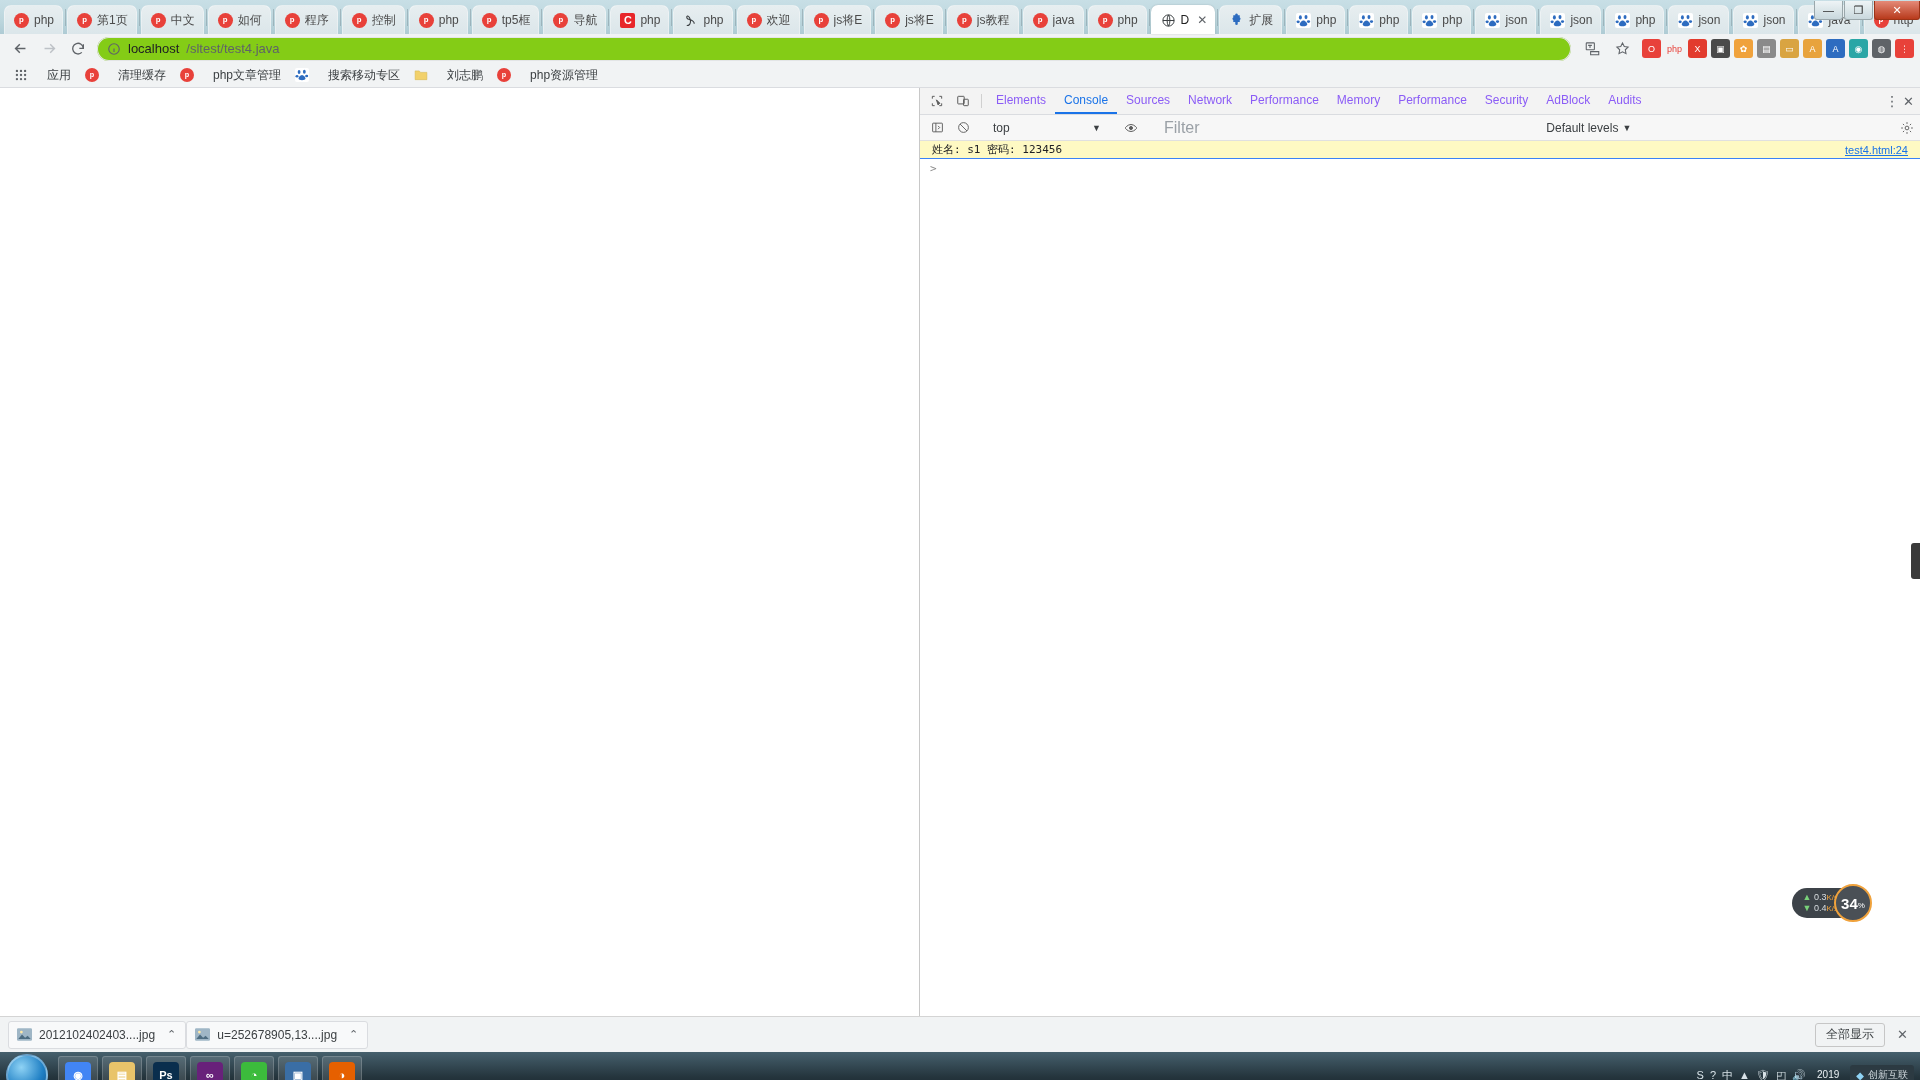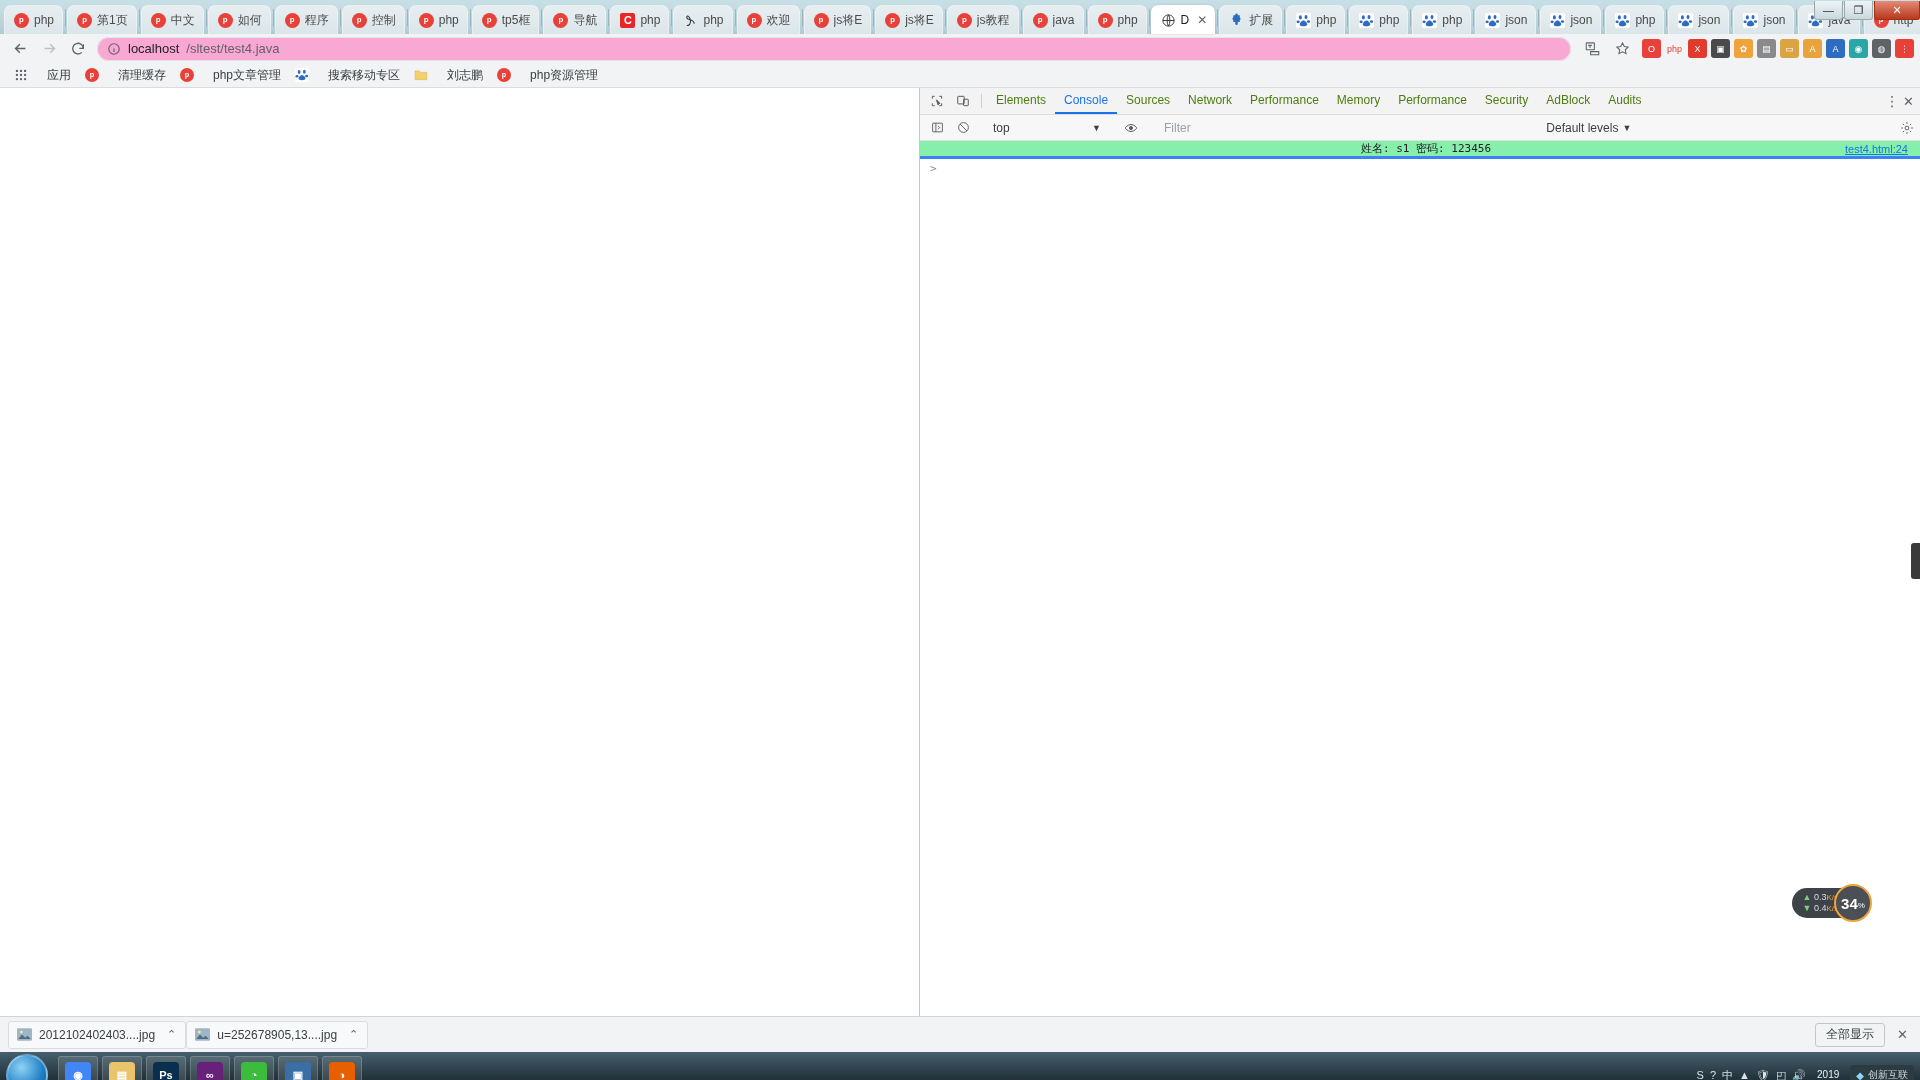--- a/index.html
+++ b/index.html
@@ -47,21 +47,21 @@
         border:1px solid #9aa7ab; border-top:none;
         background:linear-gradient(#eef4f6,#c9d8dd); border-radius:0 0 3px 3px;
         font-size:11px; color:#2b2b2b;}
   .wbtn.close{ width:46px; background:linear-gradient(#e48a78,#b83a1c); color:#fff; border-color:#9c3316;}
   
   #toolbar{ height:29px; background:#f1f3f4; display:flex; align-items:center; padding:0 6px; gap:1px;}
   .navbtn{ width:28px;height:26px;display:flex;align-items:center;justify-content:center;color:#5f6368;}
   .navbtn.disabled{ color:#bdc1c6;}
   #omnibox{
     flex:1; height:24px; margin:0 6px 0 4px;
-    background:#f9a8d4; border-radius:12px; display:flex; align-items:center;
+    background:#84cc16; border-radius:12px; display:flex; align-items:center;
     padding:0 10px; gap:7px; color:#202124; font-size:13px;
     box-shadow: inset 0 0 0 1px #e3e5e6;
   }
   #omnibox .urlhost{ color:#202124; }
   #omnibox .urlpath{ color:#5f6368; }
   #toolbar-right{ display:flex; align-items:center; gap:2px;}
   .exticon{ width:19px;height:19px; border-radius:3px; flex:0 0 19px;
             display:flex;align-items:center;justify-content:center;
             font-size:9px; color:#fff; overflow:hidden;}
   
@@ -74,35 +74,35 @@
   #viewport{ position:relative; height:928px; display:flex; background:#fff;}
   #pagearea{ width:920px; background:#fff; border-right:1px solid #c8c8c8;}
   
   #devtools{ flex:1; background:#fff; display:flex; flex-direction:column;
              font-family:"Liberation Sans", sans-serif; font-size:12px; color:#3c4043;}
   #dt-tabbar{ height:27px; display:flex; align-items:stretch;
               border-bottom:1px solid #dadce0; background:#f3f3f3; padding-left:4px;}
   .dtico{ width:26px; display:flex;align-items:center;justify-content:center;color:#5a5a5a;}
   .dtsep{ width:1px; background:#d0d0d0; margin:6px 5px;}
   .dttab{ display:flex;align-items:center; padding:0 9px; font-size:12px;
-          color:#4d7c0f; border-bottom:2px solid transparent;}
+          color:#8b5cf6; border-bottom:2px solid transparent;}
   .dttab.active{ color:#1a73e8; border-bottom-color:#1a73e8;}
   #dt-right{ margin-left:auto; display:flex; align-items:center; padding-right:6px; gap:4px; color:#5f6368;}
   #dt-filterbar{ height:26px; display:flex; align-items:center;
                  border-bottom:1px solid #e0e0e0; background:#f7f7f7; padding-left:4px; gap:0;}
   #ctxsel{ width:120px; display:flex;align-items:center; justify-content:space-between;
            padding:0 6px; font-size:12px; color:#3c4043;}
-  #filterinput{ flex:0 0 260px; padding-left:9px; color:#9aa0a6; font-size:12px;}
+  #filterinput{ flex:0 0 260px; padding-left:9px; color:#9aa0a6; font-size:16px;}
   #levels{ margin-left:auto; margin-right:auto; font-size:12px; color:#3c4043;
            display:flex; align-items:center; gap:4px;}
   #consolebody{ flex:1; background:#fff; position:relative;}
   .logrow{ height:18px; display:flex; align-items:center;
-           background:#86efac; border-bottom:3px solid #3b82f6;
+           background:#fef9c3; border-bottom:1px solid #3b82f6;
            padding-left:12px; font-family:"DejaVu Sans Mono", monospace; font-size:11px;
-           color:#202124; position:relative;justify-content:center;}
+           color:#202124; position:relative;}
   .logrow .src{ position:absolute; right:12px; color:#1a73e8; text-decoration:underline;
                 font-family:"Liberation Sans",sans-serif; font-size:11px;}
   .promptrow{ height:18px; display:flex; align-items:center; padding-left:10px;
               color:#8a8a8a; font-family:"DejaVu Sans Mono", monospace; font-size:11px;}
   
   #sidepeek{ position:absolute; right:0; top:455px; width:9px; height:36px;
              background:#3a3a3a; border-radius:3px 0 0 3px;}
   
   #netwidget{ position:absolute; right:48px; bottom:97px; height:32px;
               display:flex; align-items:center;}

